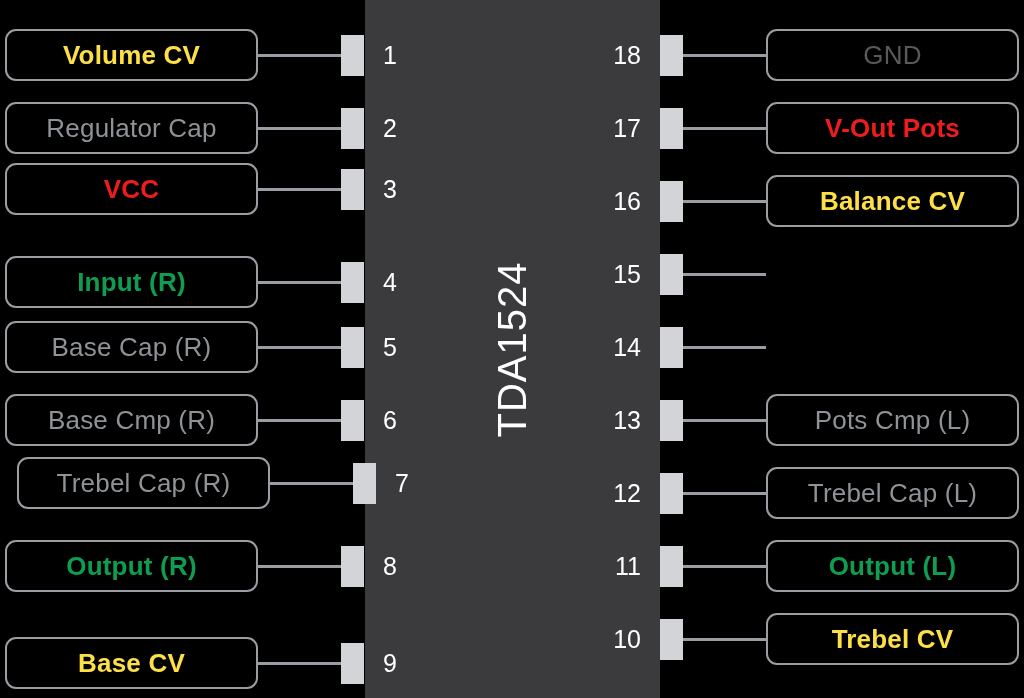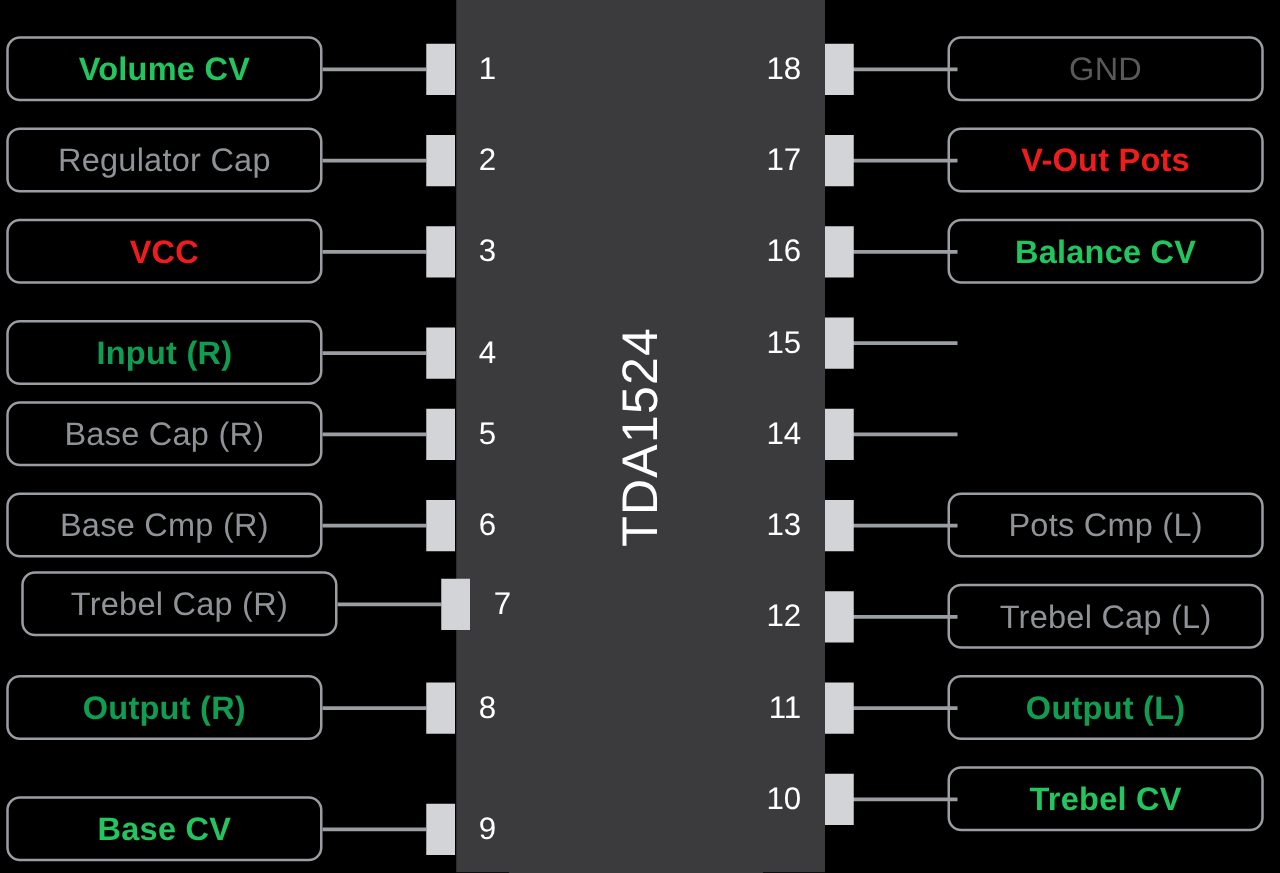--- a/index.html
+++ b/index.html
@@ -79,34 +79,34 @@
     height: 52px;
     border: 2px solid #9a9da1;
     border-radius: 11px;
     background: #000000;
     display: flex;
     align-items: center;
     justify-content: center;
   }
 
   .pin-row.left  .pin-label-box { left: 5px; }
-  .pin-row.right .pin-label-box { left: 134px; }
+  .pin-row.right .pin-label-box { left: 142px; }
 
   .pin-label-text {
     font-size: 26px;
     font-weight: 700;
     letter-spacing: 0.2px;
     white-space: nowrap;
     font-family: "Liberation Sans", sans-serif;
   }
 
   
   .c-gray   { color: #8f9296; font-weight: 400; }
   .c-dim    { color: #595959; font-weight: 400; }
-  .c-blue   { color: #22c55e; font-weight: 700; }
+  .c-blue   { color: #fde047; font-weight: 700; }
   .c-red    { color: #f01c1c; font-weight: 700; }
   .c-green  { color: #0f9d52; font-weight: 700; }
 
   
   .pin-wire {
     position: absolute;
     top: 25px;
     height: 3px;
     background: #9a9da1;
   }
@@ -166,21 +166,21 @@
         <div class="pin-number">1</div>
       </div>
       <div class="pin-row left" style="top: 102px;">
         <div class="pin-label-box">
           <span class="pin-label-text c-gray">Regulator Cap</span>
         </div>
         <div class="pin-wire"></div>
         <div class="pin-pad"></div>
         <div class="pin-number">2</div>
       </div>
-      <div class="pin-row left" style="top: 175px;">
+      <div class="pin-row left" style="top: 163px;">
         <div class="pin-label-box">
           <span class="pin-label-text c-red">VCC</span>
         </div>
         <div class="pin-wire"></div>
         <div class="pin-pad"></div>
         <div class="pin-number">3</div>
       </div>
       <div class="pin-row left" style="top: 256px;">
         <div class="pin-label-box">
           <span class="pin-label-text c-green">Input (R)</span>

